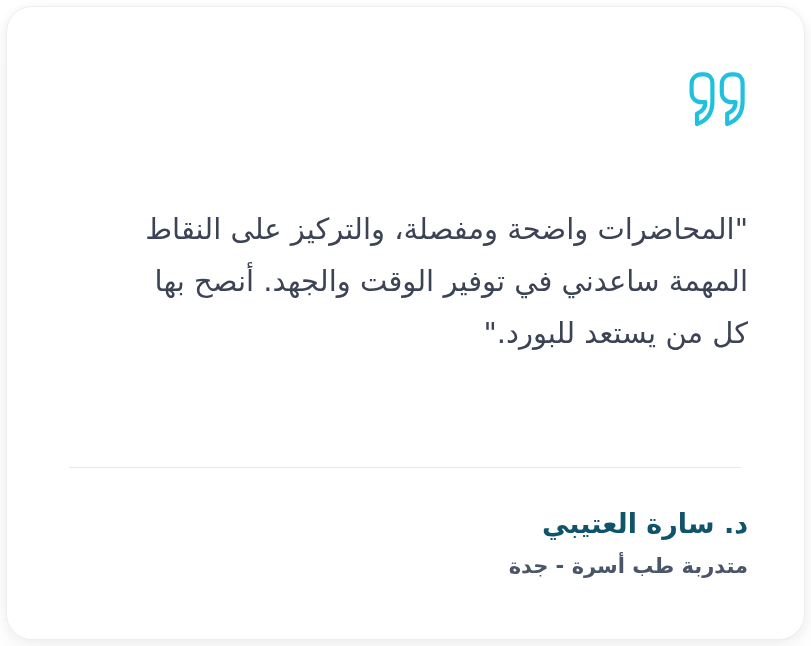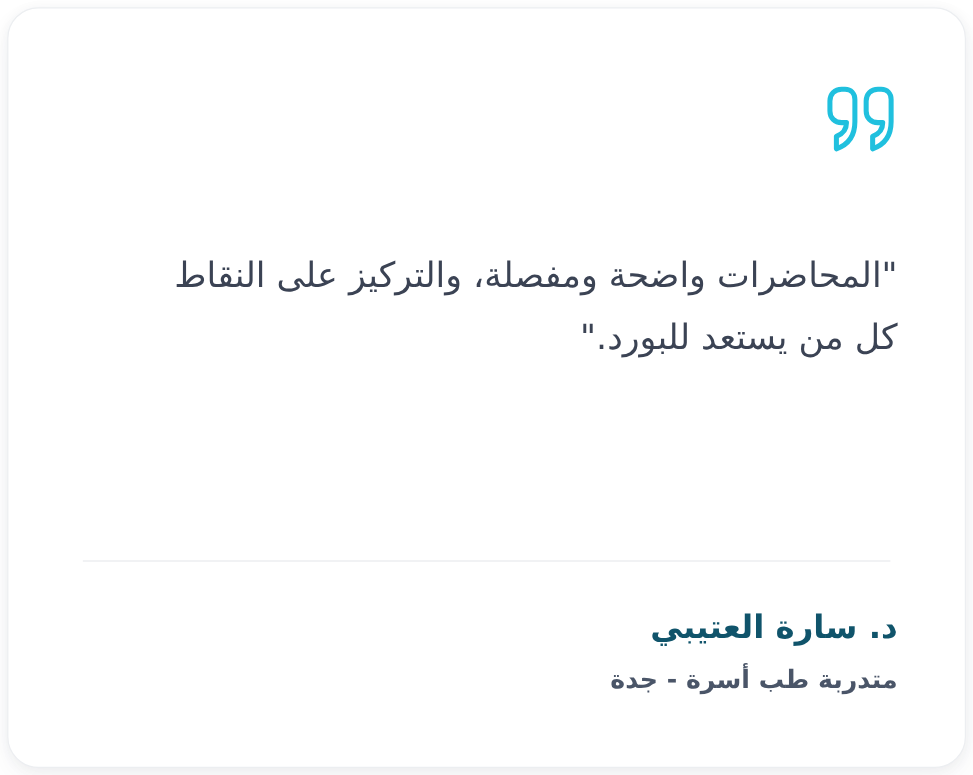--- a/index.html
+++ b/index.html
@@ -103,20 +103,21 @@
     <svg viewBox="0 0 62 60" xmlns="http://www.w3.org/2000/svg">
       <g fill="none" stroke="#20c0de" stroke-width="4.2" stroke-linecap="round" stroke-linejoin="round">
         <path d="M5.6 15.2 C5.6 9.4 9.6 5.4 15.4 5.4 L18.2 5.4 C23.2 5.4 26.4 9.0 26.4 14.0 L26.4 32.5 C26.4 44.0 21.0 51.6 11.0 55.0 L11.0 44.6 C16.6 42.4 19.4 38.6 19.4 33.2 L15.4 33.2 C9.6 33.2 5.6 29.2 5.6 23.4 Z"></path>
         <path d="M35.8 15.2 C35.8 9.4 39.8 5.4 45.6 5.4 L48.4 5.4 C53.4 5.4 56.6 9.0 56.6 14.0 L56.6 32.5 C56.6 44.0 51.2 51.6 41.2 55.0 L41.2 44.6 C46.8 42.4 49.6 38.6 49.6 33.2 L45.6 33.2 C39.8 33.2 35.8 29.2 35.8 23.4 Z"></path>
       </g>
     </svg>
   </span>
 
   <div class="quote-body">
     <span class="quote-line">"المحاضرات واضحة ومفصلة، والتركيز على النقاط</span>
+    <span class="quote-line">المهمة ساعدني في توفير الوقت والجهد. أنصح بها</span>
     <span class="quote-line">كل من يستعد للبورد."</span>
   </div>
 
   <div class="divider"></div>
 
   <div class="attribution">
     <span class="author-name">د. سارة العتيبي</span>
     <span class="author-role">متدربة طب أسرة - جدة</span>
   </div>
 

